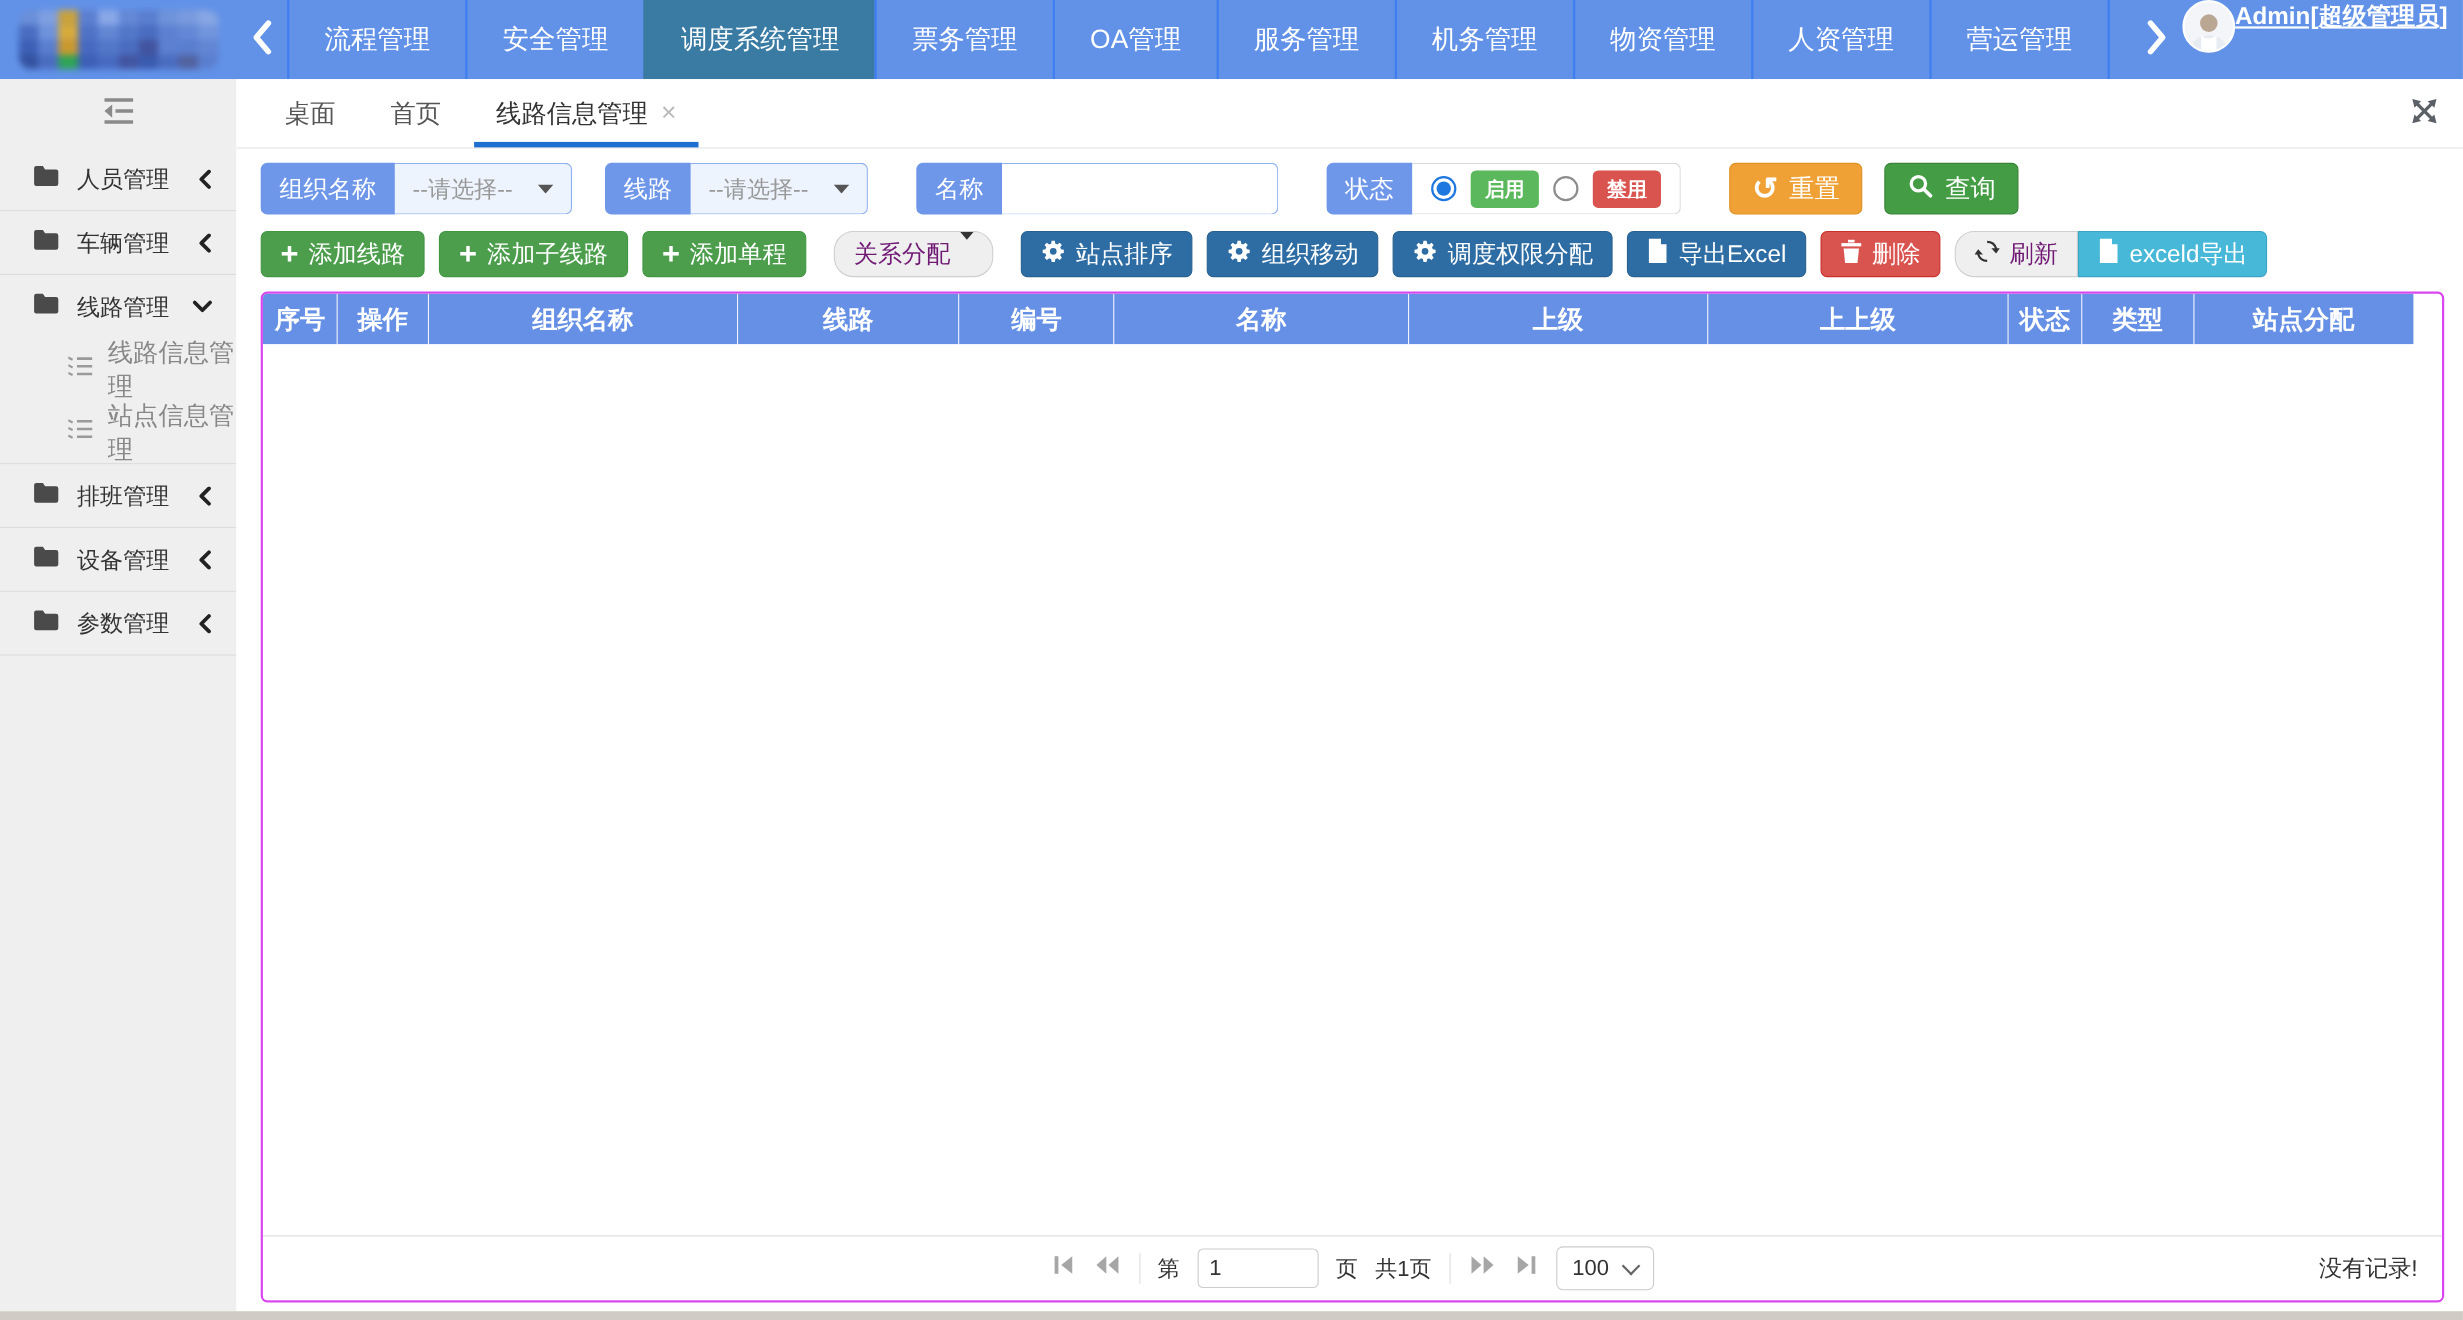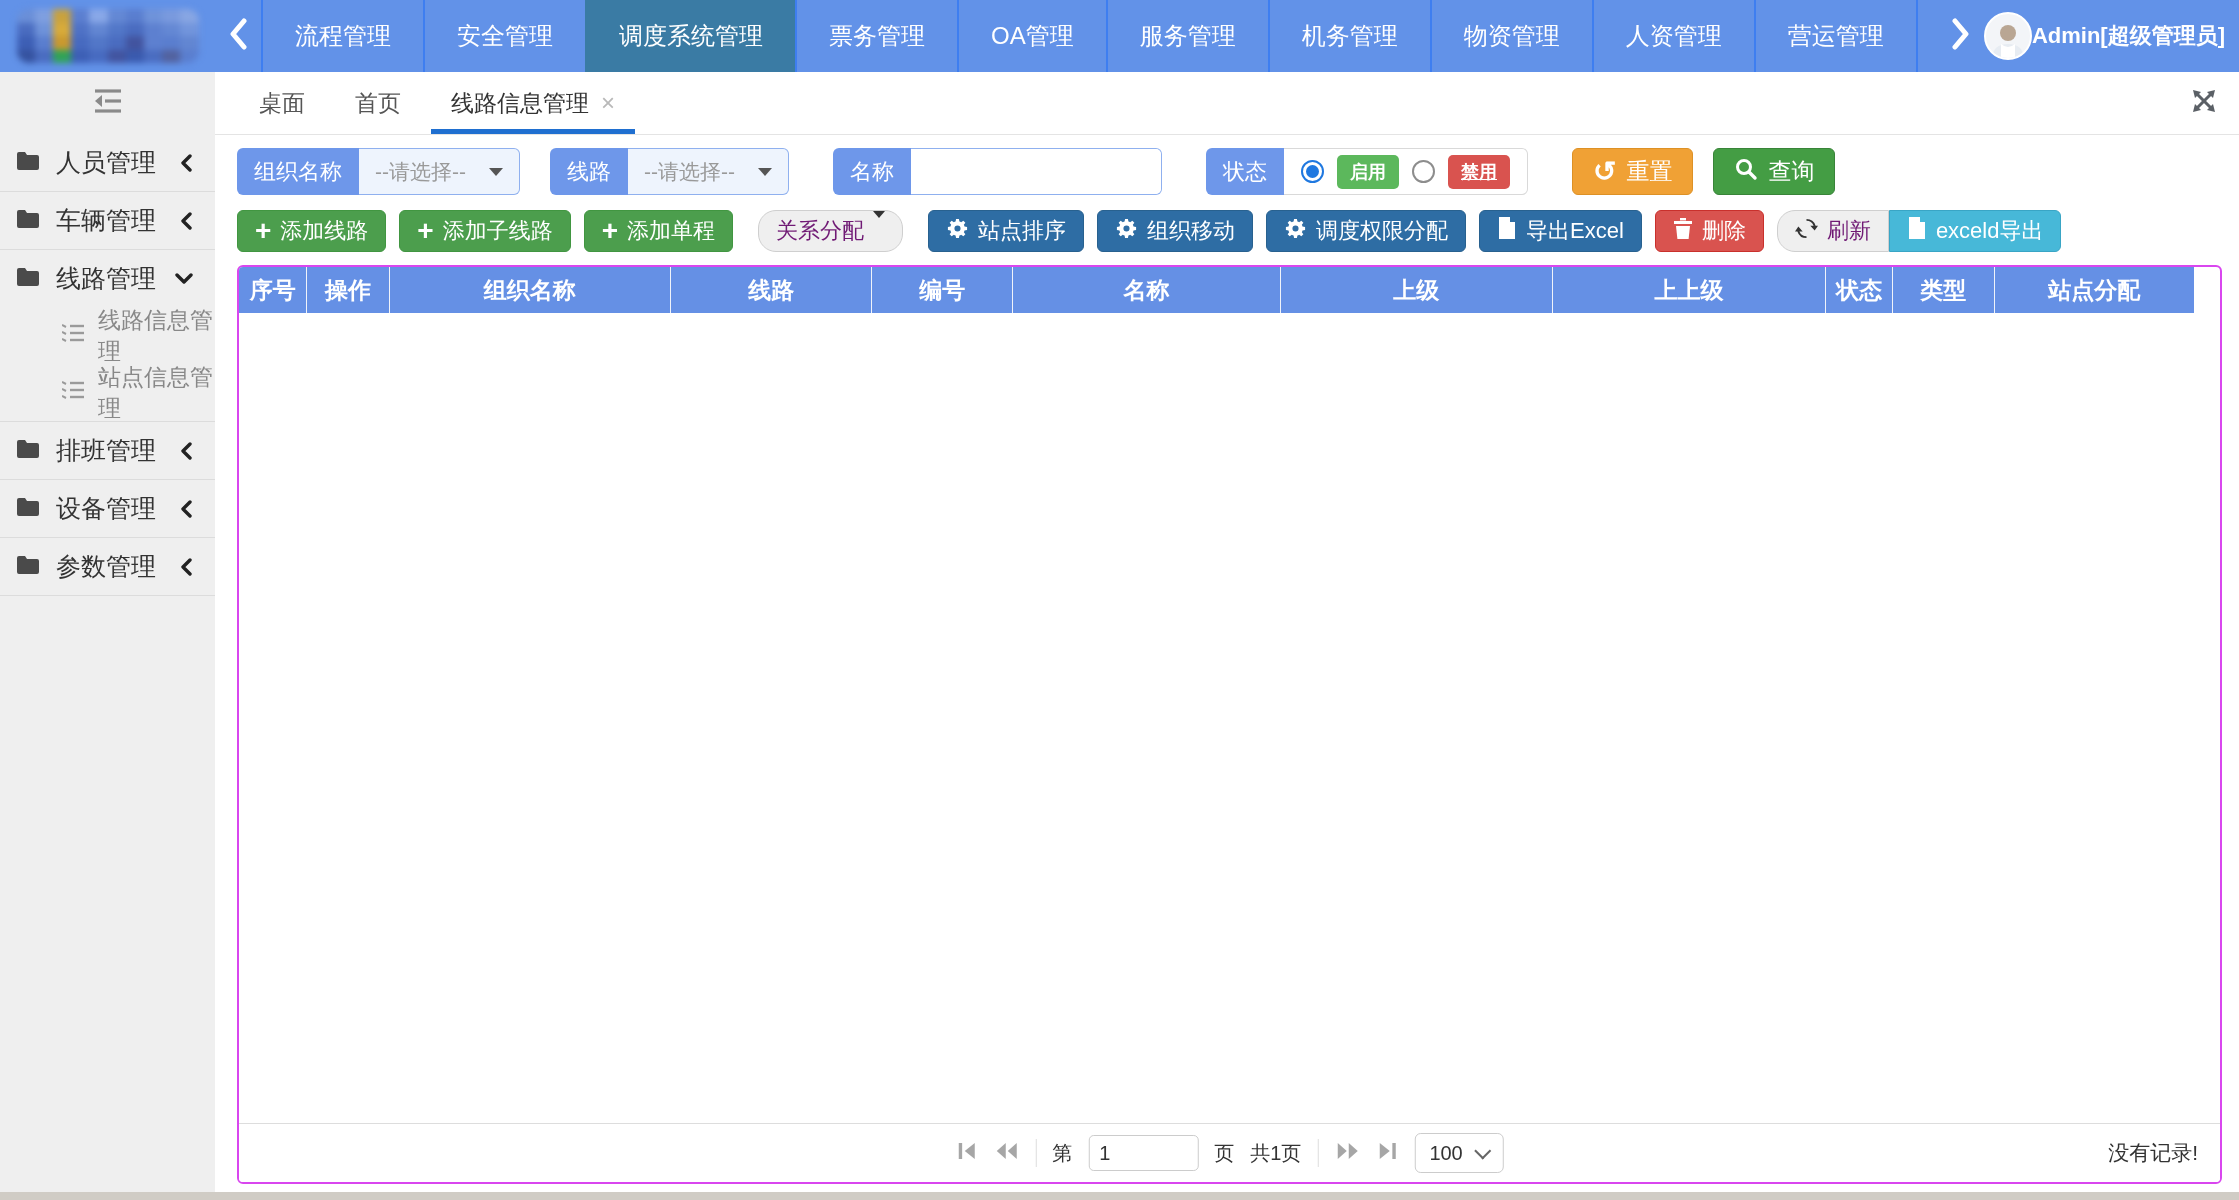--- a/index.html
+++ b/index.html
@@ -7,31 +7,31 @@
   .app{width:2239px;height:1200px;display:flex;flex-direction:column;overflow:hidden;background:#fff;position:relative;}
 
   
   .navbar{flex:0 0 72px;height:72px;background:var(--c-navbar);display:flex;align-items:stretch;color:#fff;}
   .logo-wrap{flex:0 0 215px;display:flex;align-items:center;justify-content:center;}
   .logo-mosaic{width:182px;height:54px;border-radius:12px;overflow:hidden;display:grid;grid-template-columns:repeat(10,1fr);grid-template-rows:repeat(4,1fr);filter:blur(3px);}
   .nav-arrow{flex:0 0 46px;display:flex;align-items:center;justify-content:center;cursor:pointer;}
   .nav-items{flex:1 1 auto;min-width:0;display:flex;overflow:hidden;align-items:stretch;}
   .nav-item{flex:0 0 auto;padding:0 32px;display:flex;align-items:center;font-size:24px;white-space:nowrap;border-left:2px solid #3e7ef0;cursor:pointer;}
   .nav-item.active{background:var(--c-navactive);border-left-color:var(--c-navactive);}
-  .nav-right{flex:0 0 auto;display:flex;align-items:center;padding-right:14px;gap:0;}
+  .nav-right{flex:0 0 auto;display:flex;align-items:flex-start;padding-right:14px;gap:0;text-decoration:underline;}
   .avatar{width:44px;height:44px;border-radius:50%;background:#f3f5f8;border:2px solid #fff;display:flex;align-items:flex-end;justify-content:center;overflow:hidden;}
   .username{font-size:22px;font-weight:bold;white-space:nowrap;}
 
   
   .main{flex:1 1 auto;display:flex;min-height:0;}
   .sidebar{flex:0 0 215px;background:#efefef;display:flex;flex-direction:column;}
   .sidebar-toggle{height:62px;display:flex;align-items:center;justify-content:center;cursor:pointer;}
   .side-menu{flex:1;overflow:hidden;}
   .side-group{border-bottom:1px solid #dcdcdc;}
-  .side-row{height:57px;display:flex;align-items:center;padding:0 22px 0 16px;font-size:25px;color:#333;cursor:pointer;}
+  .side-row{height:57px;display:flex;align-items:center;padding:0 22px 0 30px;font-size:21px;color:#333;cursor:pointer;}
   .side-row .lbl{margin-left:16px;}
   .side-row .chev{margin-left:auto;display:flex;align-items:center;}
   .side-child{height:57px;display:flex;align-items:center;padding-left:62px;font-size:23px;color:#888;cursor:pointer;}
   .side-child .lbl{margin-left:14px;}
 
   .content{flex:1 1 auto;min-width:0;display:flex;flex-direction:column;background:#fff;}
 
   
   .tabbar{flex:0 0 62px;border-bottom:1px solid #e4e4e4;display:flex;align-items:stretch;padding:0 10px 0 24px;}
   .tab{display:flex;align-items:center;padding:0 20px;margin-right:10px;font-size:23px;color:#555;position:relative;cursor:pointer;white-space:nowrap;}

